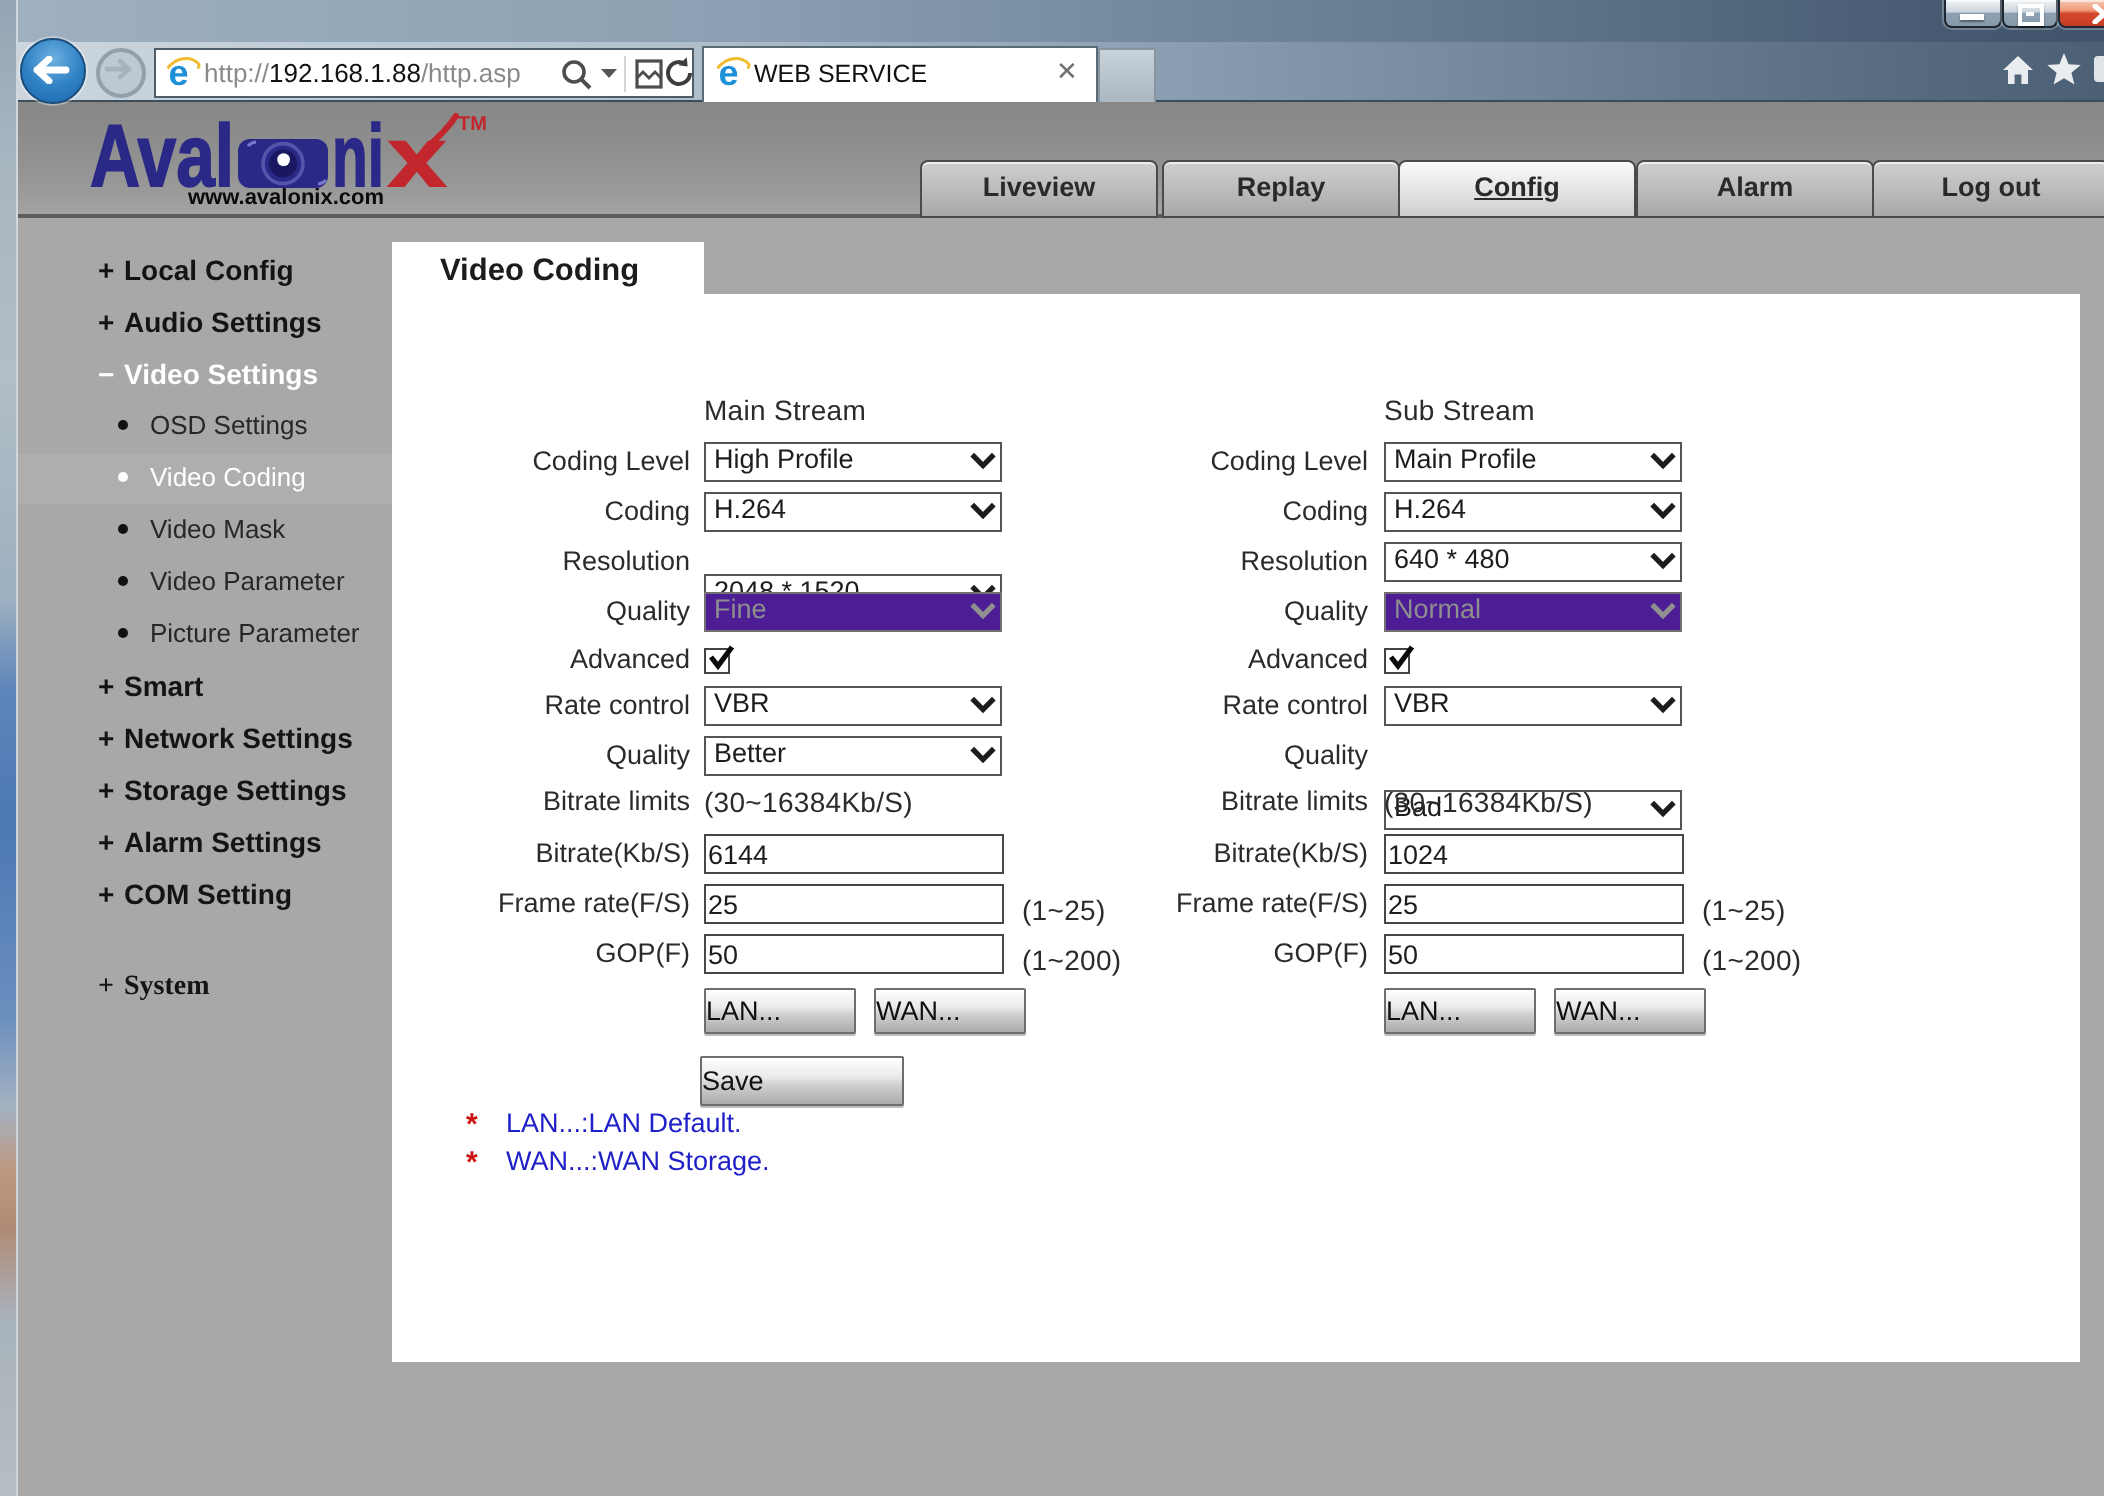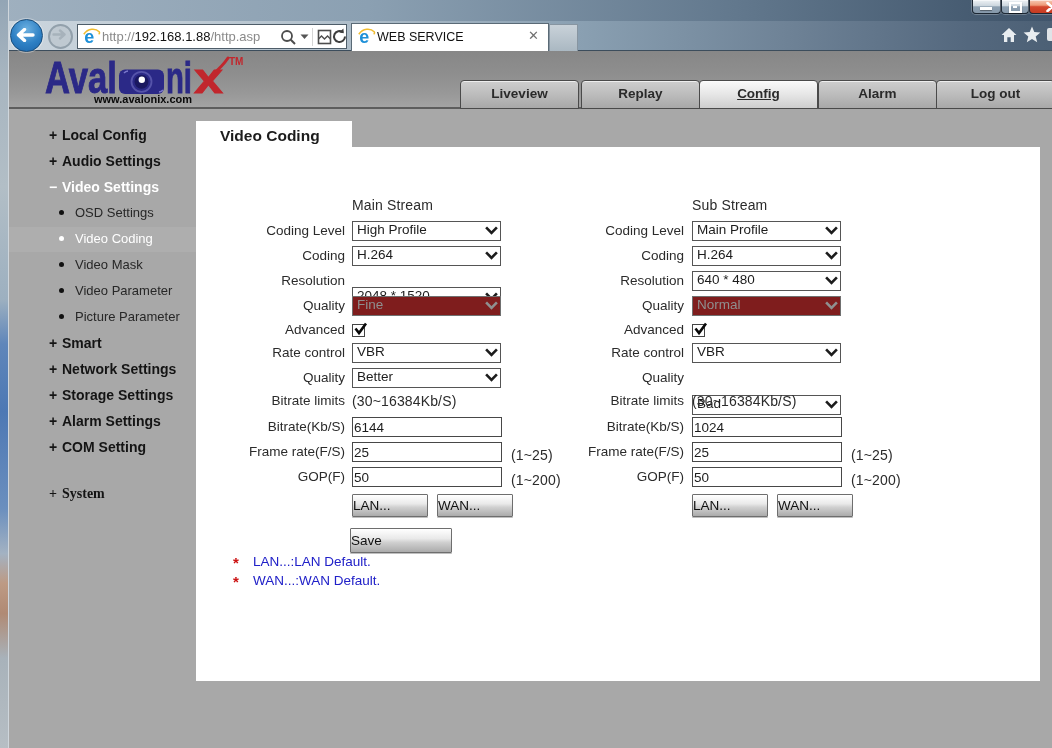--- a/index.html
+++ b/index.html
@@ -69,21 +69,21 @@
   #ptab{left:196px;top:121px;width:156px;height:26px;background:#fff;}
   #ptitle{left:220px;top:127px;font-size:15.5px;font-weight:bold;color:#1c1c1c;}
   #panel{left:196px;top:147px;width:844px;height:534px;background:#fff;}
 
   
   .lab{position:absolute;width:150px;text-align:right;font-size:13.5px;color:#2b2b2b;height:20px;line-height:20px;}
   .txt{position:absolute;font-size:14px;letter-spacing:0.15px;color:#2b2b2b;height:20px;line-height:20px;white-space:nowrap;}
   .sel{position:absolute;width:149px;height:20px;box-sizing:border-box;border:1px solid #555;background:#fff;
     font-size:13.5px;color:#1c1c1c;line-height:16px;padding-left:4px;}
   .sel svg{position:absolute;right:2px;top:4px;}
-  .sel.dis{background:#7f1d1d;color:#8f8f8f;border-color:#707070;}
+  .sel.dis{background:#4c1d95;color:#8f8f8f;border-color:#707070;}
   .inp{position:absolute;width:150px;height:20px;box-sizing:border-box;border:1px solid #484848;background:#fff;
     font-size:13.5px;color:#1c1c1c;line-height:16px;padding-top:2px;padding-left:1px;}
   .cb{position:absolute;width:13px;height:13px;box-sizing:border-box;border:1px solid #444;background:#fff;}
   .cb svg{position:absolute;left:0px;top:-3px;overflow:visible;}
   .btn{position:absolute;box-sizing:border-box;border:1px solid #6e6e6e;border-radius:1px;
     background:linear-gradient(#ffffff 0%,#e9e9e9 42%,#d0d0d0 58%,#ababab 100%);
     box-shadow:0 1px 0 rgba(0,0,0,.25);
     font-size:13.5px;color:#101010;}
   .note{position:absolute;font-size:13.5px;color:#2020c8;height:16px;line-height:16px;}
   .star{position:absolute;font-size:15px;font-weight:bold;color:#cc1111;}
@@ -285,15 +285,15 @@
   <div class="txt" style="left:851px;top:445px;">(1~25)</div>
   <div class="lab" style="left:534px;top:467px;">GOP(F)</div>
   <div class="inp" style="left:692px;top:467px;">50</div>
   <div class="txt" style="left:851px;top:470px;">(1~200)</div>
   <div class="btn" style="left:692px;top:494px;width:76px;height:23px;line-height:21px;">LAN...</div>
   <div class="btn" style="left:777px;top:494px;width:76px;height:23px;line-height:21px;">WAN...</div>
   <div class="btn" style="left:350px;top:528px;width:102px;height:25px;line-height:23px;">Save</div>
   <div class="star" style="left:233px;top:554px;">*</div>
   <div class="note" style="left:253px;top:554px;">LAN...:LAN Default.</div>
   <div class="star" style="left:233px;top:573px;">*</div>
-  <div class="note" style="left:253px;top:573px;">WAN...:WAN Default.</div>
+  <div class="note" style="left:253px;top:573px;">WAN...:WAN Storage.</div>
   </div>
 </div>
 
 </body></html>

